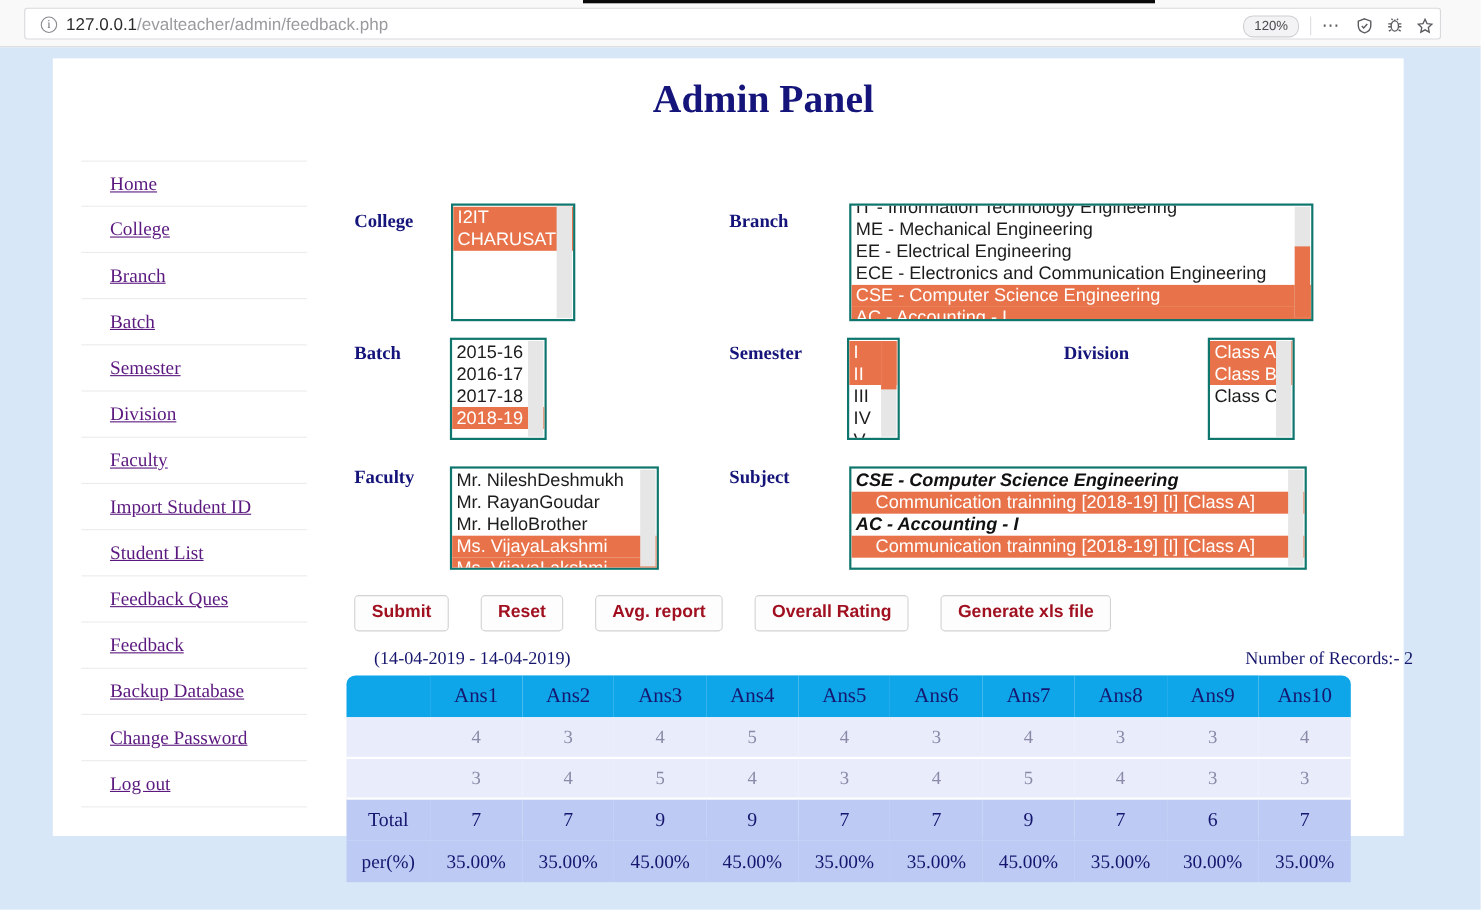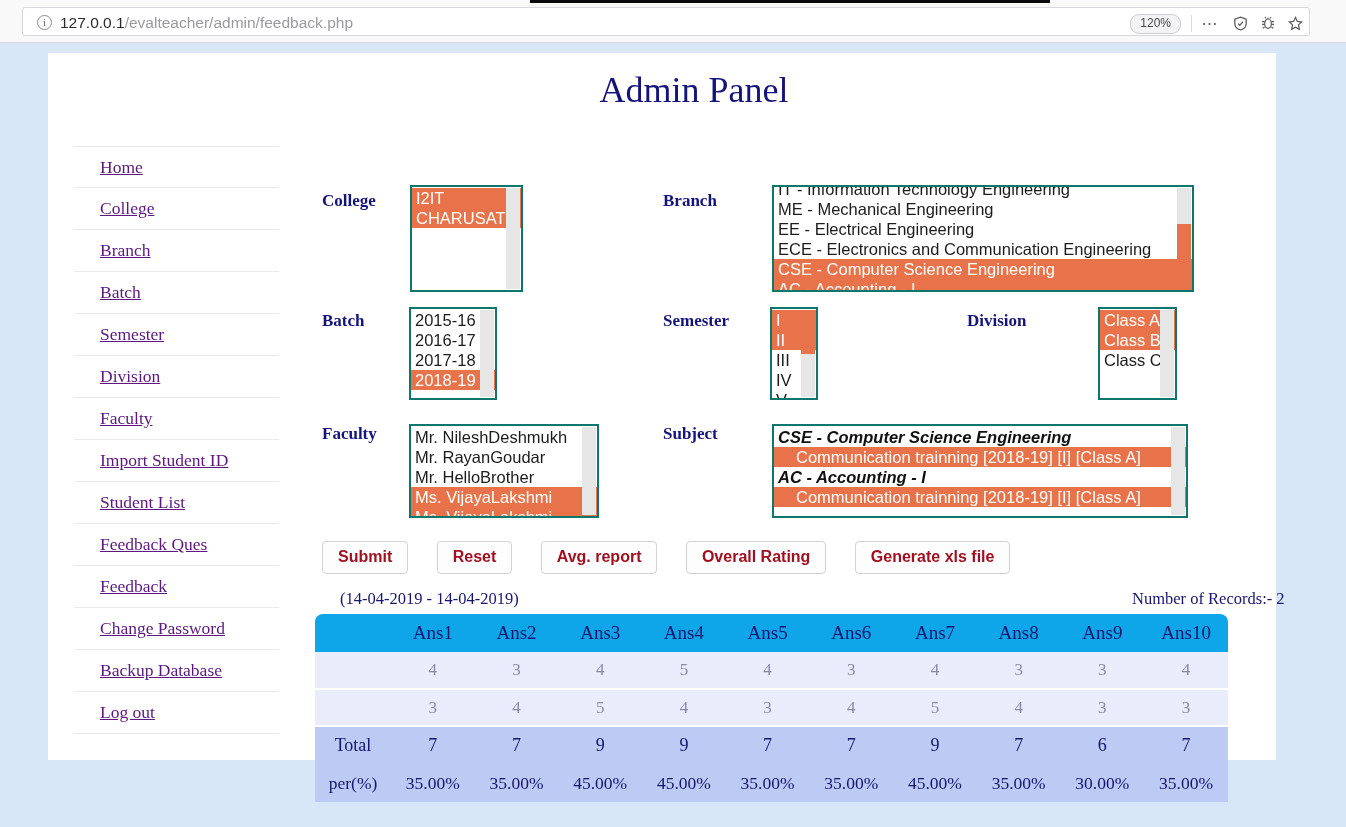--- a/index.html
+++ b/index.html
@@ -81,21 +81,21 @@
   }
   #card {
     position: absolute; left: 48px; top: 10px;
     width: 1228px; height: 707px;
     background: #ffffff;
   }
   #page-title {
     position: absolute; left: 0; top: 16px; width: 1292px;
     text-align: center;
     font-family: "Liberation Serif", serif;
-    font-weight: normal; font-size: 36px; color: #14147a;
+    font-weight: bold; font-size: 36px; color: #14147a;
   }
 
   
   #sidebar { position: absolute; left: 26px; top: 93px; width: 205px; text-align: center; }
   .nav-item {
     height: 42px;
     border-bottom: 1px solid #ebebeb;
     display: flex; align-items: center;
     padding-left: 26px;
   }
@@ -272,24 +272,24 @@
       <div class="nav-item">
           <span class="nav-link">Student List</span>
         </div>
       <div class="nav-item">
           <span class="nav-link">Feedback Ques</span>
         </div>
       <div class="nav-item">
           <span class="nav-link">Feedback</span>
         </div>
       <div class="nav-item">
+          <span class="nav-link">Backup Database</span>
+        </div>
+      <div class="nav-item">
           <span class="nav-link">Change Password</span>
-        </div>
-      <div class="nav-item">
-          <span class="nav-link">Backup Database</span>
         </div>
       <div class="nav-item">
           <span class="nav-link">Log out</span>
         </div>
     </div>
 
     <div id="form-area">
 
       <div class="field-label" style="left:48px; top:48px;">College</div>
       <div class="listbox" style="left:136px; top:42px; width:113px; height:107px;">

